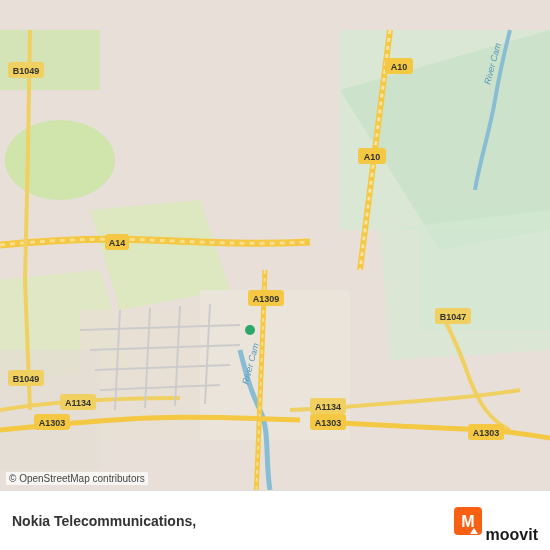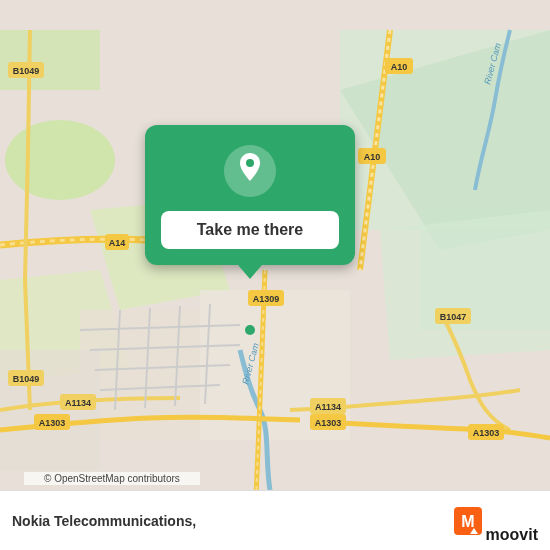--- a/index.html
+++ b/index.html
@@ -85,25 +85,25 @@
 
     #moovit-icon {
       width: 28px;
       height: 28px;
     }
 
     
     #copyright {
       position: absolute;
       bottom: 65px;
-      left: 24px;
+      left: 6px;
       font-size: 10px;
       color: #444;
       background: rgba(255,255,255,0.7);
-      padding: 1px 20px;
+      padding: 1px 3px;
       z-index: 5;
       margin-top: 22px;
     }
 
     
     #popup-card {
       position: absolute;
       top: 125px;
       left: 145px;
       width: 210px;
@@ -244,30 +244,20 @@
     <rect x="310" y="368" width="36" height="16" rx="3" fill="#f0d060"></rect>
     <text x="328" y="380" text-anchor="middle" font-size="9" font-weight="bold" fill="#333">A1134</text>
 
     <text x="490" y="55" font-size="9" fill="#5599bb" transform="rotate(-75, 490, 55)" font-style="italic">River Cam</text>
 
     <text x="248" y="355" font-size="9" fill="#5599bb" transform="rotate(-75, 248, 355)" font-style="italic">River Cam</text>
 
     <circle cx="250" cy="300" r="5" fill="#2ea86a"></circle>
   </svg>
 
-  <div id="popup-card">
-    <div id="pin-icon-container">
-
-      <svg width="30" height="36" viewBox="0 0 30 36">
-        <path d="M15 0C9.48 0 5 4.48 5 10c0 7.5 10 18 10 18s10-10.5 10-18c0-5.52-4.48-10-10-10z" fill="white"></path>
-        <circle cx="15" cy="10" r="4" fill="#2ea86a"></circle>
-      </svg>
-    </div>
-    <button id="take-me-there-btn">Take me there</button>
-  </div>
 
   <div id="copyright">© OpenStreetMap contributors</div>
 
   <div id="info-bar">
     <div id="location-info">
       <span id="location-name">Nokia Telecommunications,</span>
     </div>
     <div id="moovit-logo">
 
       <svg id="moovit-icon" viewBox="0 0 28 28">

